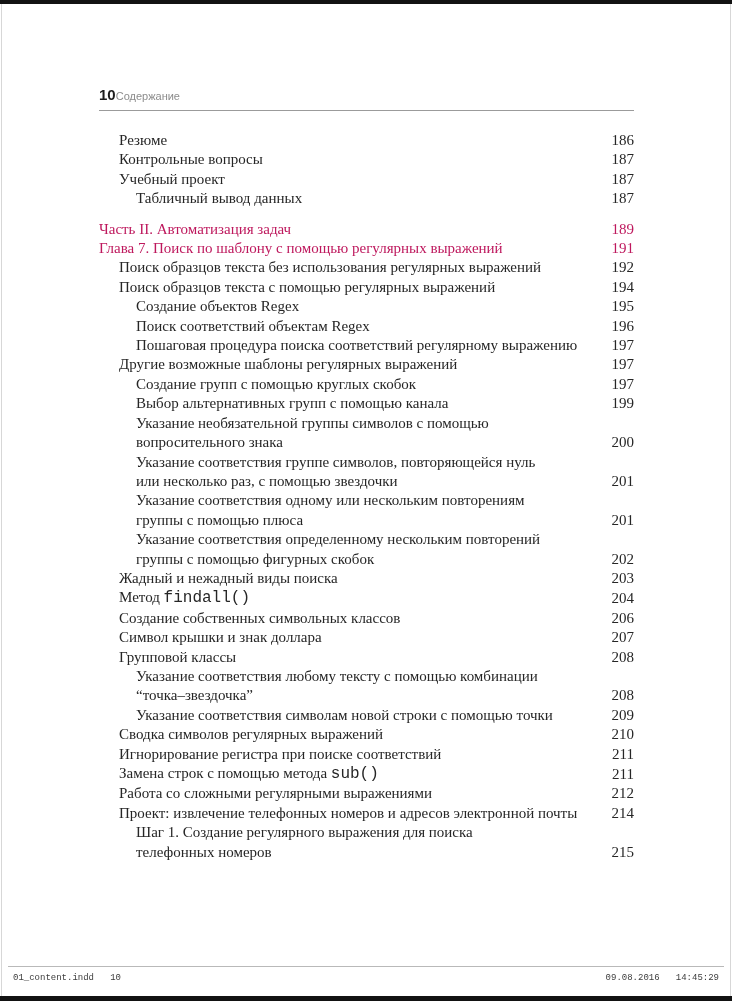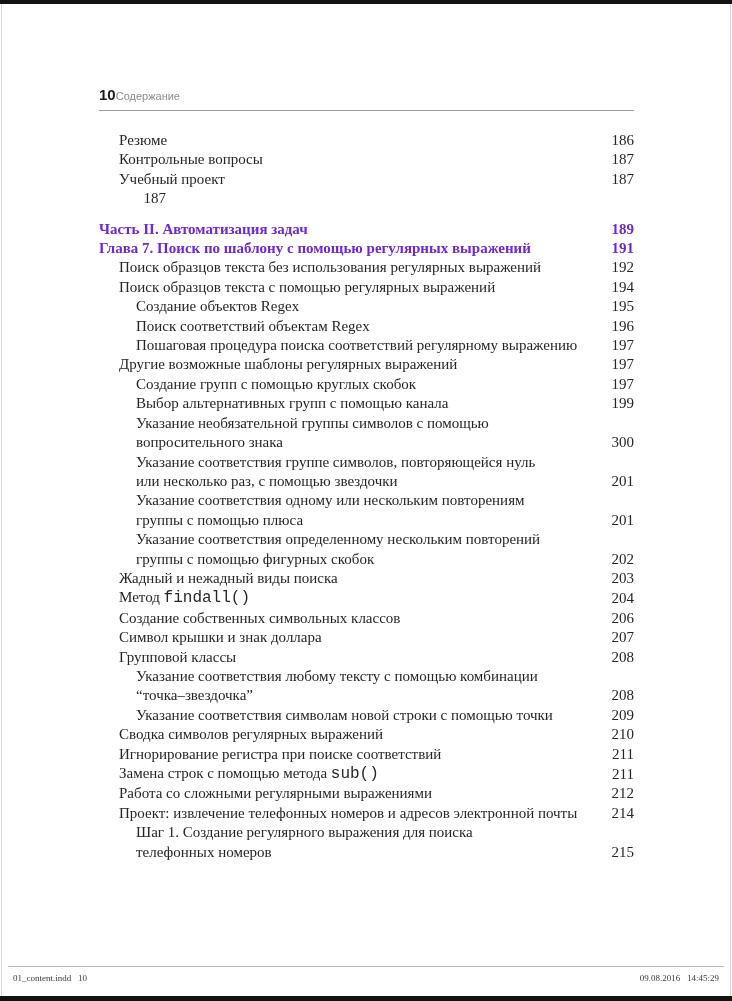--- a/index.html
+++ b/index.html
@@ -54,21 +54,21 @@
     width: 535px;
   }
   .toc-row {
     display: flex;
     align-items: flex-end;
     font-size: 15px;
     line-height: 19.4px;
   }
   .toc-row.level-1 { padding-left: 20px; }
   .toc-row.level-2 { padding-left: 37px; }
-  .toc-row.bold { font-weight: bold; color: #6d28d9; }
+  .toc-row.bold { font-weight: normal; color: #be185d; }
   .toc-row.gap-before { margin-top: 11px; }
   .toc-label {
     flex: 1 1 auto;
     white-space: pre-line;
     margin-right: 8px;
   }
   .toc-page {
     flex: 0 0 auto;
     min-width: 30px;
     text-align: right;
@@ -87,21 +87,21 @@
     top: 966px;
     border-top: 1px solid #b9b9b9;
   }
   .imprint {
     position: absolute;
     left: 13px;
     right: 13px;
     top: 973px;
     display: flex;
     justify-content: space-between;
-    font-family: Liberation Serif, serif;
+    font-family: Liberation Mono, monospace;
     font-size: 9px;
     color: #3c3c3c;
   }
   .imprint span { white-space: pre; }
 </style>
 </head>
 <body>
 
 <div class="page">
 
@@ -125,20 +125,21 @@
     <span class="toc-label"><span>Контрольные вопросы</span></span>
     <span class="toc-page">187</span>
   </div>
 
   <div class="toc-row level-1">
     <span class="toc-label"><span>Учебный проект</span></span>
     <span class="toc-page">187</span>
   </div>
 
   <div class="toc-row level-2">
+    <span class="toc-label"><span>Табличный вывод данных</span></span>
     <span class="toc-page">187</span>
   </div>
 
   <div class="toc-row level-0 bold gap-before">
     <span class="toc-label"><span>Часть II. Автоматизация задач</span></span>
     <span class="toc-page">189</span>
   </div>
 
   <div class="toc-row level-0 bold">
     <span class="toc-label"><span>Глава 7. Поиск по шаблону с помощью регулярных выражений</span></span>
@@ -181,21 +182,21 @@
   </div>
 
   <div class="toc-row level-2">
     <span class="toc-label"><span>Выбор альтернативных групп с помощью канала</span></span>
     <span class="toc-page">199</span>
   </div>
 
   <div class="toc-row level-2">
     <span class="toc-label"><span>Указание необязательной группы символов с помощью
 вопросительного знака</span></span>
-    <span class="toc-page">300</span>
+    <span class="toc-page">200</span>
   </div>
 
   <div class="toc-row level-2">
     <span class="toc-label"><span>Указание соответствия группе символов, повторяющейся нуль
 или несколько раз, с помощью звездочки</span></span>
     <span class="toc-page">201</span>
   </div>
 
   <div class="toc-row level-2">
     <span class="toc-label"><span>Указание соответствия одному или нескольким повторениям

